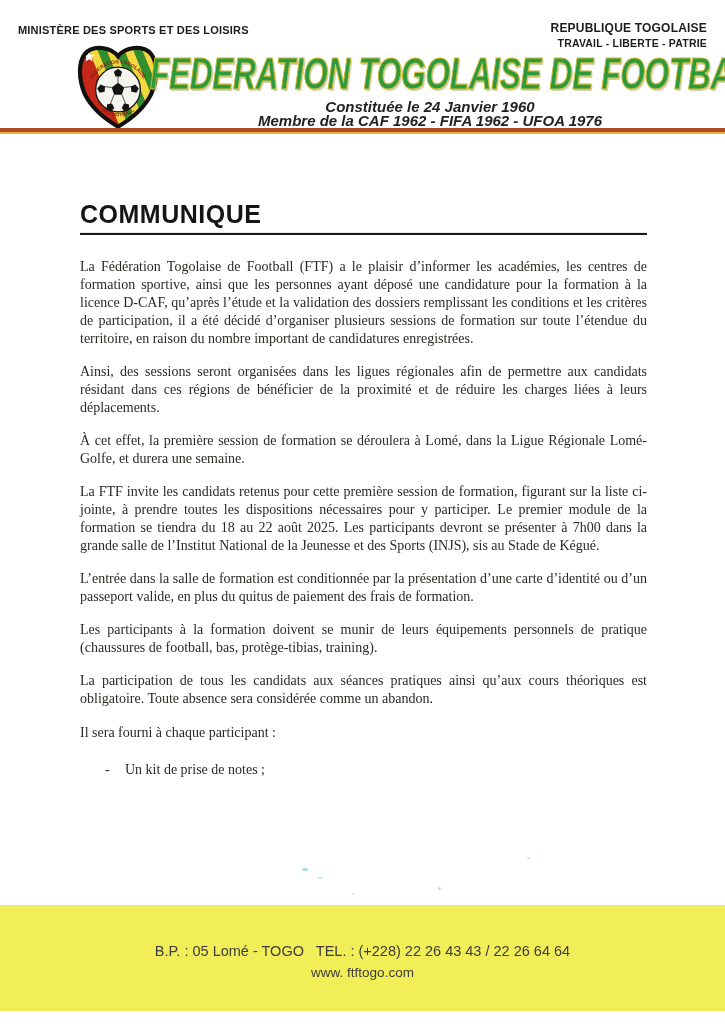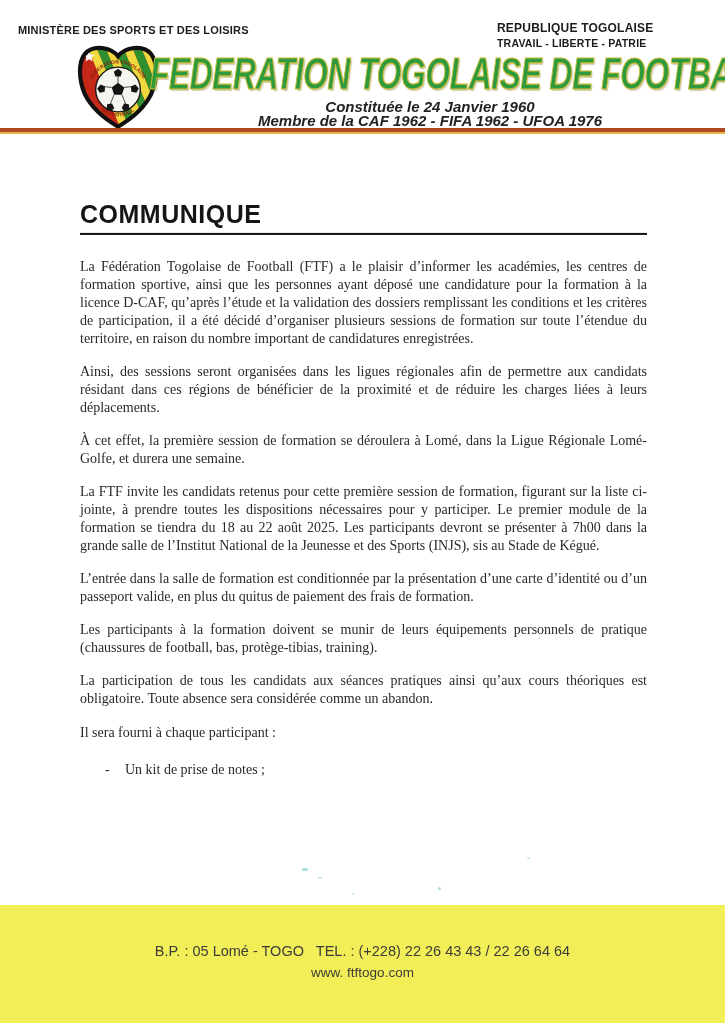--- a/index.html
+++ b/index.html
@@ -14,21 +14,21 @@
   }
   
   .ministry{
     position:absolute;left:18px;top:24px;
     font-family:"Liberation Sans", sans-serif;
     font-weight:bold;font-size:11px;color:#1c1c1c;
     letter-spacing:.2px;
   }
   .republic{
     position:absolute;right:18px;top:21px;width:210px;
-    text-align:left;
+    text-align:right;
     font-family:"Liberation Sans", sans-serif;
     font-weight:bold;color:#1c1c1c;
   }
   .republic .l1{font-size:12px;letter-spacing:.2px;}
   .republic .l2{font-size:10.5px;margin-top:2px;letter-spacing:.2px;}
   .logo{position:absolute;left:76px;top:44px;width:84px;height:86px;}
   .fed-title{
     position:absolute;left:150px;top:52px;width:760px;
     font-family:"Liberation Sans", sans-serif;
     font-weight:bold;font-style:italic;
@@ -72,21 +72,21 @@
     text-align:justify;
   }
   .list-intro{margin:1px 0 0 0;font-size:14px;line-height:19.5px;}
   .list-item{
     display:flex;margin-top:17px;
     font-size:14px;line-height:19.5px;
   }
   .list-item .marker{width:20px;margin-left:25px;}
   
   .footer-band{
-    position:absolute;left:0;top:905px;width:725px;height:118px;
+    position:absolute;left:0;top:905px;width:725px;height:106px;
     background:#f2ee58;
   }
   .footer-text{
     position:absolute;left:0;top:38px;width:725px;
     text-align:center;
     font-family:"Liberation Sans", sans-serif;
     color:#3c3c3a;
   }
   .footer-text .f1{font-size:14.5px;white-space:pre-wrap;}
   .footer-text .f2{font-size:13.5px;margin-top:6px;}

